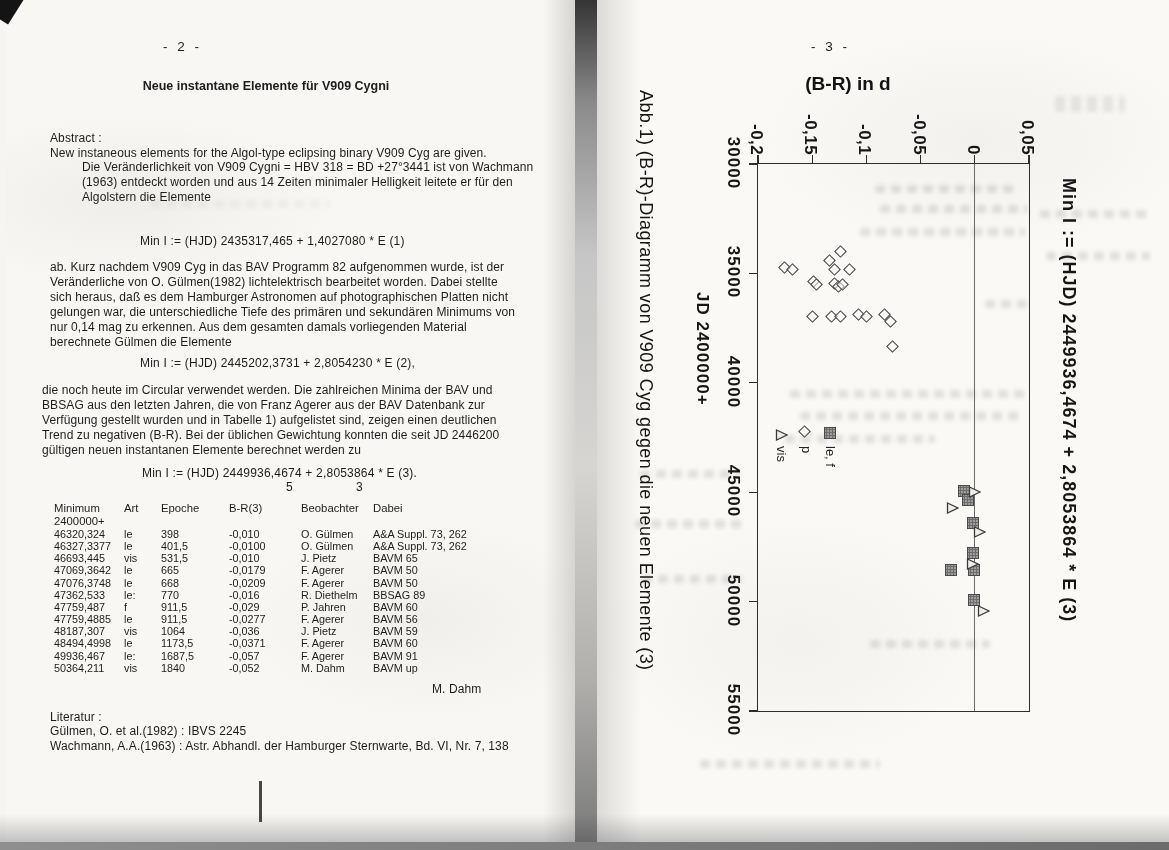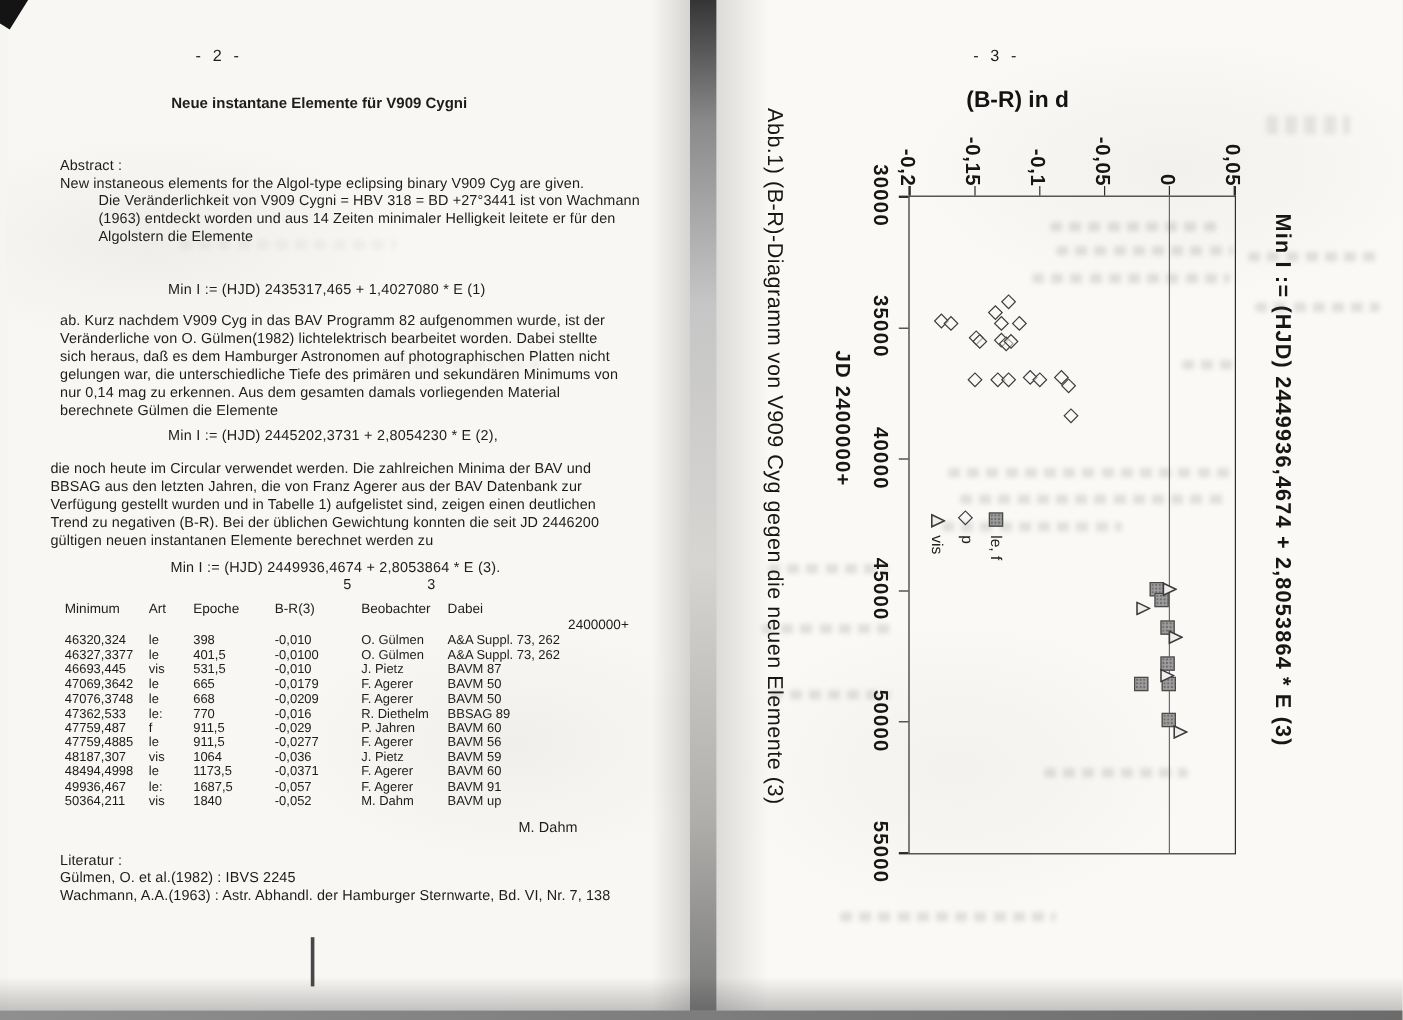--- a/index.html
+++ b/index.html
@@ -98,21 +98,21 @@
 
     <div class="thead">
       <div class="trow">
           <div>Minimum</div>
           <div>Art</div>
           <div>Epoche</div>
           <div>B-R(3)</div>
           <div>Beobachter</div>
           <div>Dabei</div>
         </div>
-      <div style="margin-top:1px;text-align:right;">2400000+</div>
+      <div style="margin-top:1px;">2400000+</div>
     </div>
     <div class="min-table" id="table-body">
         <div class="trow">
           <div>46320,324</div>
           <div>le</div>
           <div>398</div>
           <div>-0,010</div>
           <div>O. Gülmen</div>
           <div>A&amp;A Suppl. 73, 262</div>
         </div>
@@ -123,21 +123,21 @@
           <div>-0,0100</div>
           <div>O. Gülmen</div>
           <div>A&amp;A Suppl. 73, 262</div>
         </div>
         <div class="trow">
           <div>46693,445</div>
           <div>vis</div>
           <div>531,5</div>
           <div>-0,010</div>
           <div>J. Pietz</div>
-          <div>BAVM 87</div>
+          <div>BAVM 65</div>
         </div>
         <div class="trow">
           <div>47069,3642</div>
           <div>le</div>
           <div>665</div>
           <div>-0,0179</div>
           <div>F. Agerer</div>
           <div>BAVM 50</div>
         </div>
         <div class="trow">

